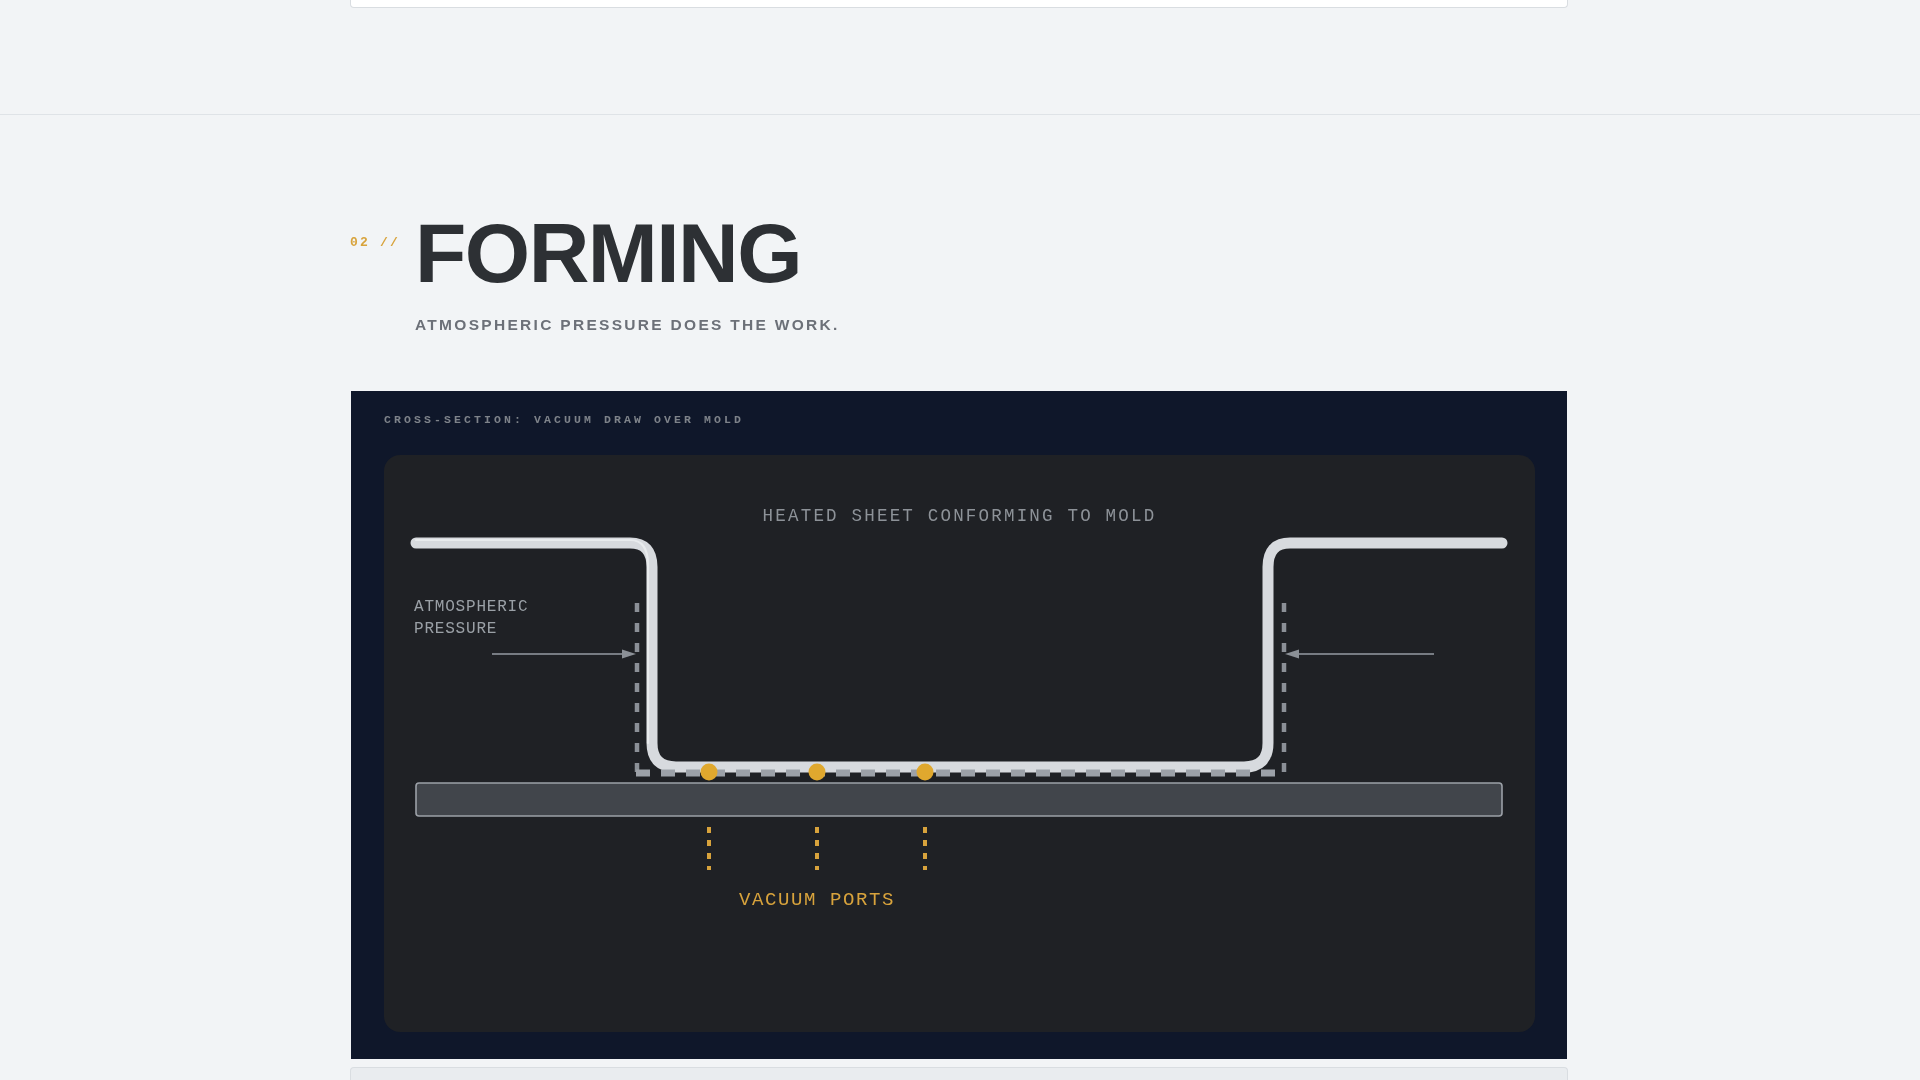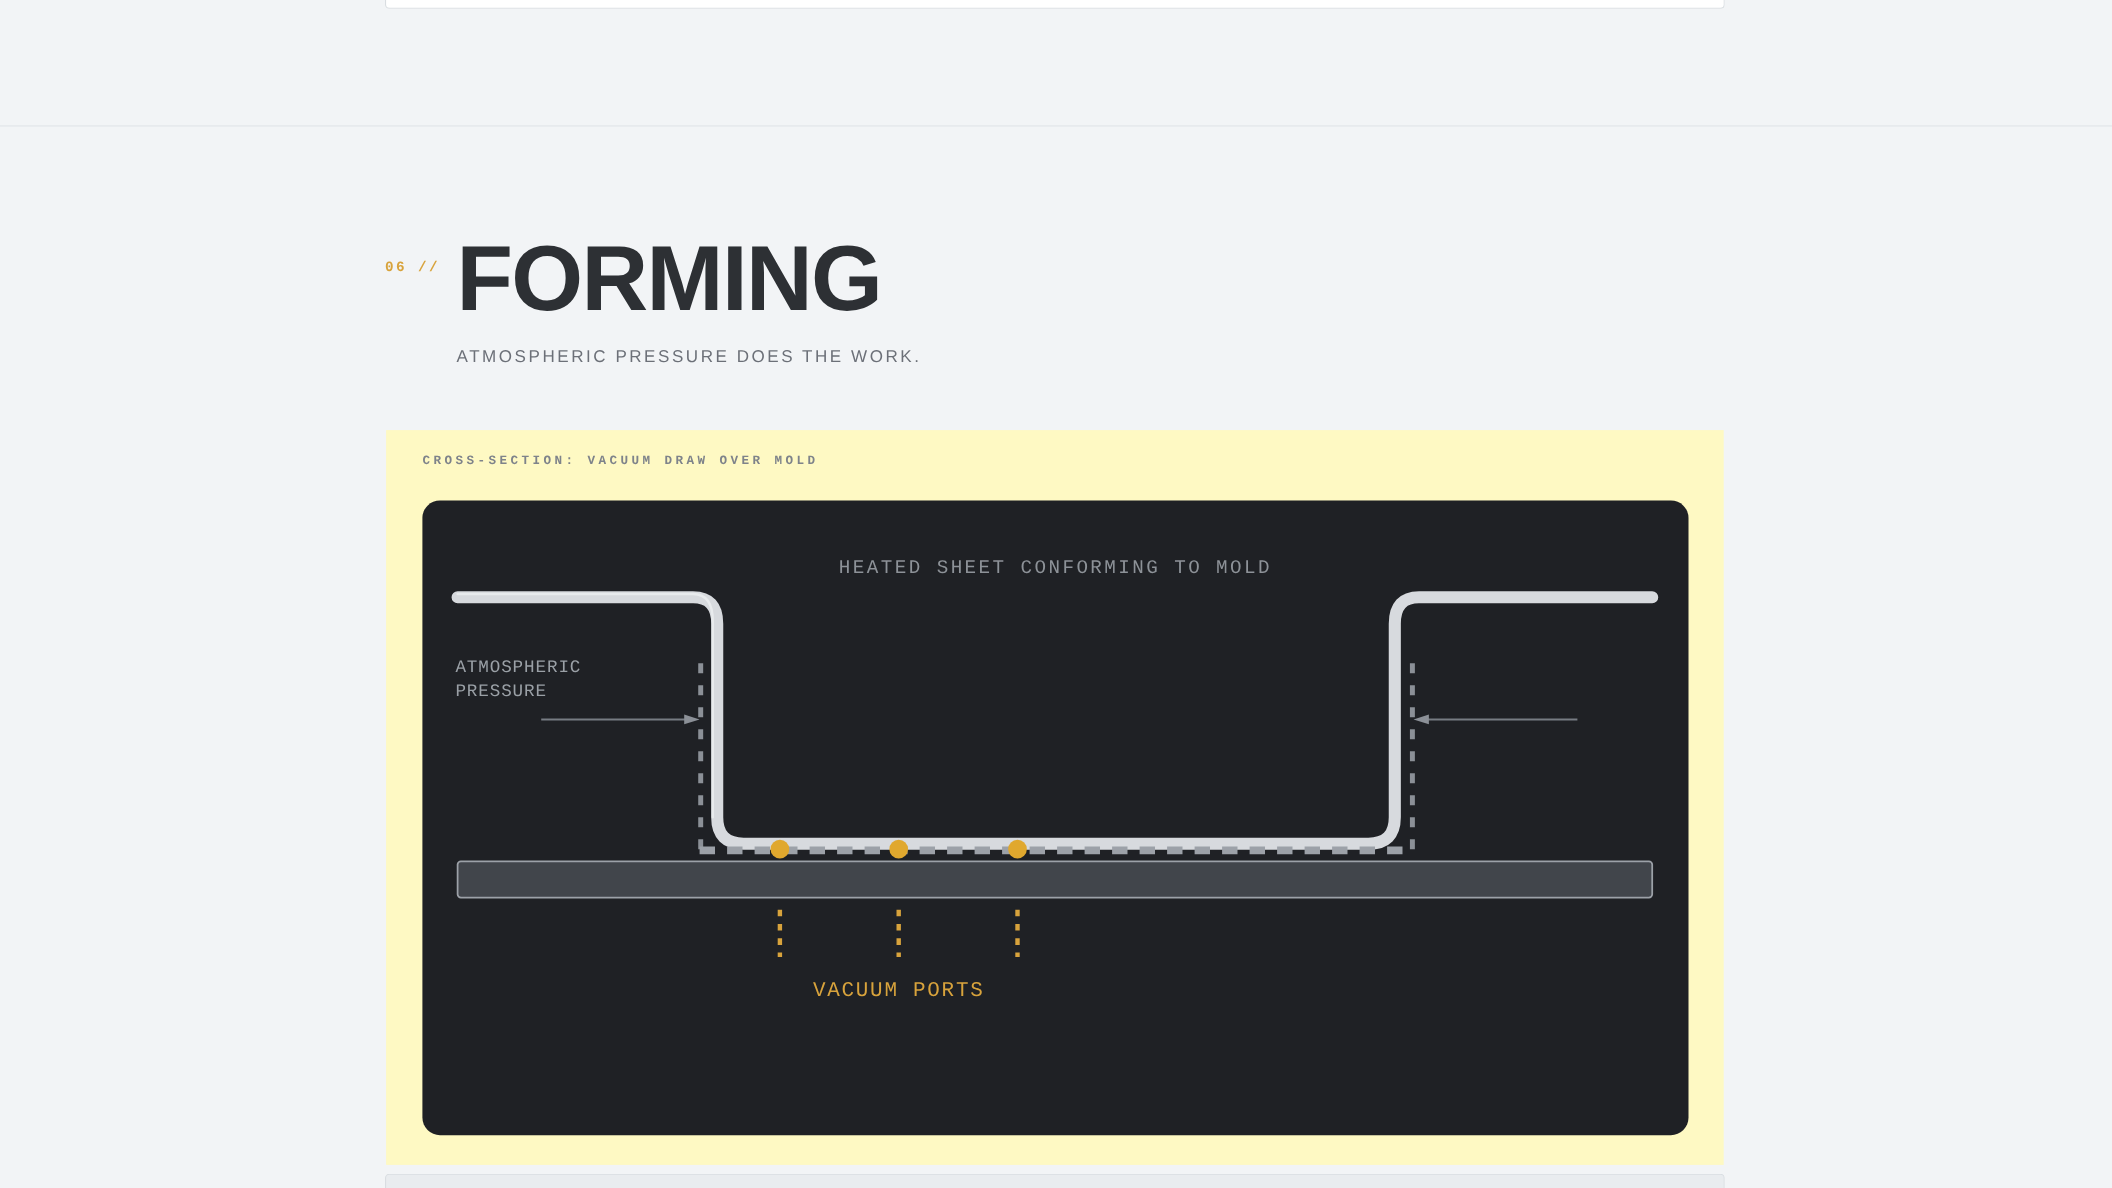--- a/index.html
+++ b/index.html
@@ -77,34 +77,34 @@
     color: #2d3034;
     margin: 0;
     padding-left: 5px;
     text-align: right;
   }
 
   .subtitle {
     margin: 24px 0 0 65px;
     font-family: "Liberation Sans", sans-serif;
     font-size: 15.5px;
-    font-weight: 400;
+    font-weight: 700;
     letter-spacing: 2.3px;
     color: #6c7078;
     white-space: nowrap;
   }
 
   
   .panel {
     position: absolute;
     left: 351px;
     top: 391px;
     width: 1216px;
     height: 668px;
-    background: #fef9c3;
+    background: #0f172a;
     box-sizing: border-box;
   }
 
   .panel-label {
     position: absolute;
     left: 33px;
     top: 22px;
     font-family: "Liberation Mono", "DejaVu Sans Mono", monospace;
     font-size: 11.5px;
     font-weight: 700;
@@ -154,21 +154,21 @@
 </head>
 <body>
 
 <div class="page">
 
   <div class="prev-card"></div>
   <div class="section-rule"></div>
 
   <div class="head-wrap">
     <div class="head-row">
-      <div class="eyebrow">06 //</div>
+      <div class="eyebrow">02 //</div>
       <h1 class="title">FORMING</h1>
     </div>
     <div class="subtitle">ATMOSPHERIC PRESSURE DOES THE WORK.</div>
   </div>
 
   <div class="panel">
 
     <div class="panel-label">CROSS-SECTION: VACUUM DRAW OVER MOLD</div>
 
     <div class="stage">

